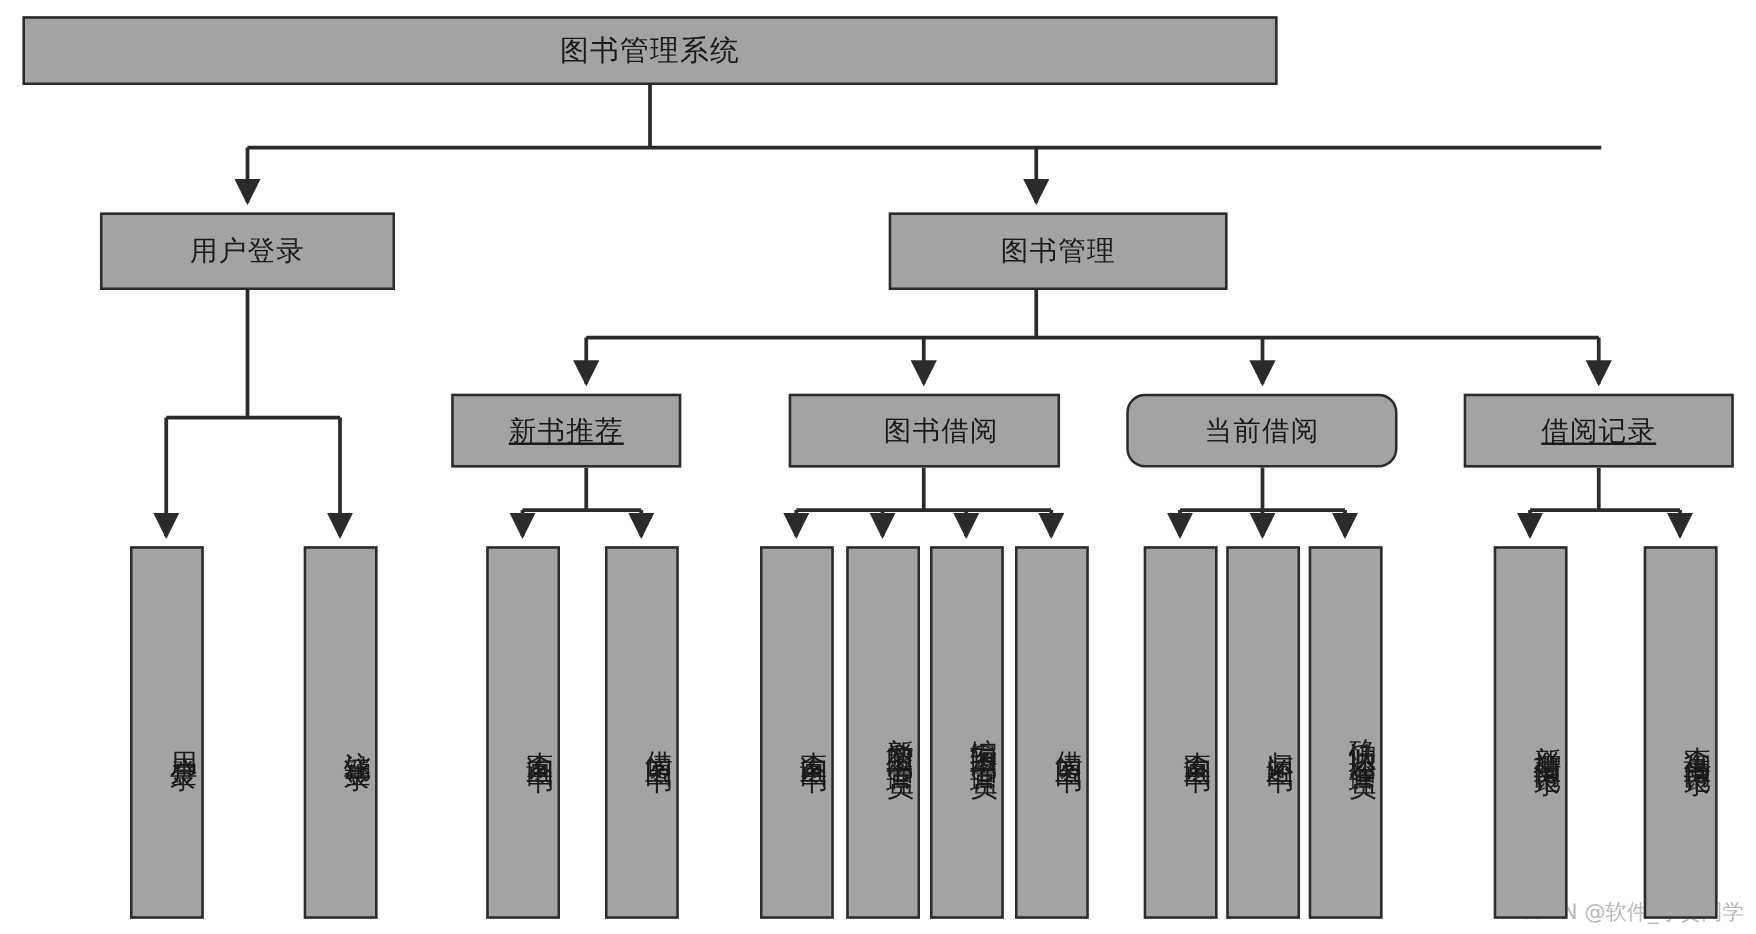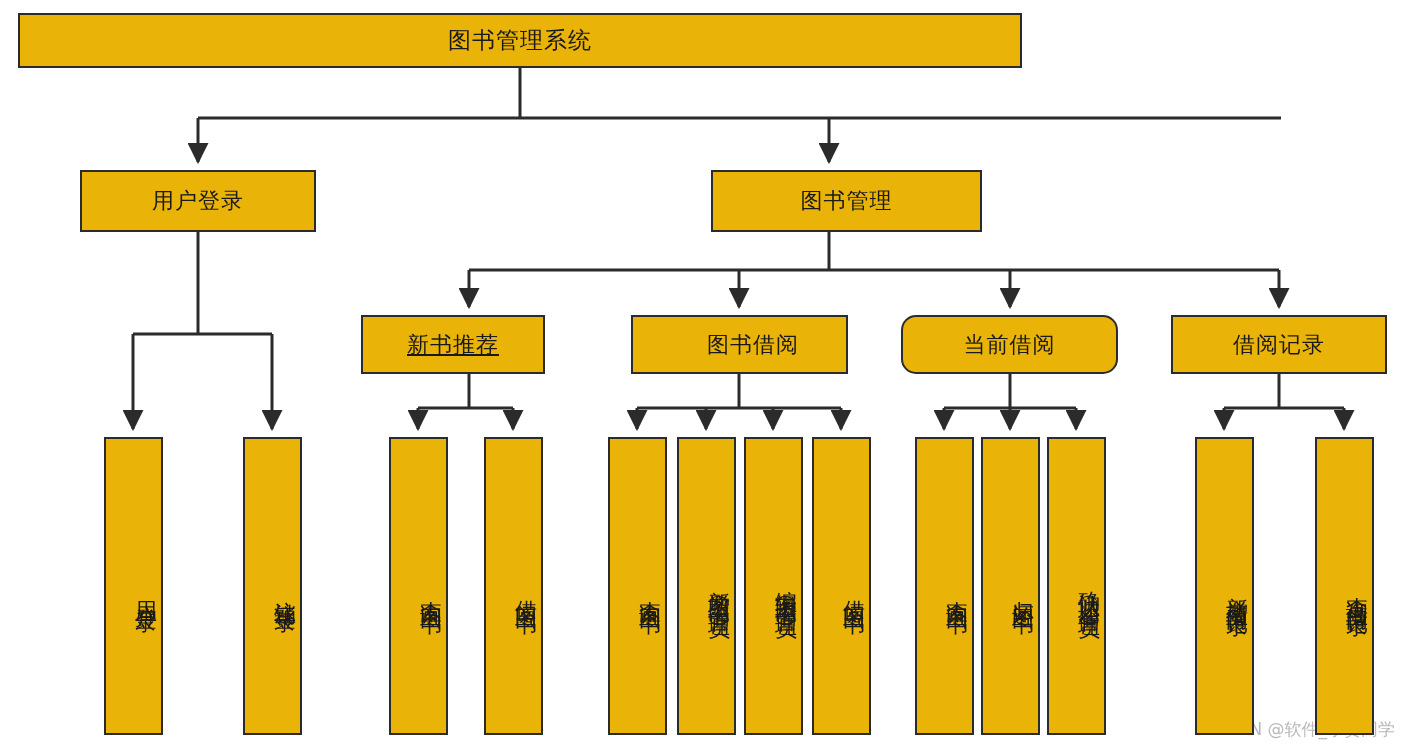--- a/index.html
+++ b/index.html
@@ -1,19 +1,19 @@
 <!DOCTYPE html>
 <html><head>
 <meta charset="utf-8">
 <style>
   html,body{margin:0;padding:0;background:#ffffff;}
   body{width:1405px;height:747px;position:relative;overflow:hidden;
        font-family:"DejaVu Sans","Liberation Sans",sans-serif;}
   #canvas{position:absolute;left:0;top:0;width:1405px;height:747px;}
-  .node{position:absolute;box-sizing:border-box;background:#eab308;
+  .node{position:absolute;box-sizing:border-box;background:#a3a3a3;
         border:2px solid #2b2b2b;display:flex;align-items:center;
         justify-content:center;color:#1a1a1a;}
   .node.horiz{font-size:22px;letter-spacing:1px;}
   .node.vert{writing-mode:vertical-rl;text-orientation:upright;
              font-size:22px;letter-spacing:4px;padding-top:10px;
              align-items:flex-start;justify-content:center;}
   .node.root{font-size:23px;}
   .watermark{position:absolute;right:10px;bottom:6px;font-size:17px;
              color:#b9b9b9;white-space:nowrap;}
 </style>
@@ -76,21 +76,21 @@
 <div></div>
 <div></div>
 
 <div class="watermark">CSDN @软件_小贺同学</div>
 
 <div class="node horiz" style="left: 80px; top: 170px; width: 236px; height: 62px;">用户登录</div>
 <div class="node horiz" style="left: 711px; top: 170px; width: 271px; height: 62px;">图书管理</div>
 <div class="node horiz" style="left: 361px; top: 315px; width: 184px; height: 59px; text-decoration: underline;">新书推荐</div>
 <div class="node horiz" style="left: 631px; top: 315px; width: 217px; height: 59px; padding-left: 27px;">图书借阅</div>
 <div class="node horiz" style="left: 901px; top: 315px; width: 217px; height: 59px; border-radius: 15px;">当前借阅</div>
-<div class="node horiz" style="left: 1171px; top: 315px; width: 216px; height: 59px;">借阅记录</div>
+<div class="node horiz" style="left: 1171px; top: 315px; width: 216px; height: 59px; text-decoration: underline;">借阅记录</div>
 <div class="node vert" style="left: 104px; top: 437px; width: 59px; height: 298px;">用户登录</div>
 <div class="node vert" style="left: 243px; top: 437px; width: 59px; height: 298px;">注销登录</div>
 <div class="node vert" style="left: 389px; top: 437px; width: 59px; height: 298px;">查询图书</div>
 <div class="node vert" style="left: 484px; top: 437px; width: 59px; height: 298px;">借阅图书</div>
 <div class="node vert" style="left: 608px; top: 437px; width: 59px; height: 298px;">查询图书</div>
 <div class="node vert" style="left: 677px; top: 437px; width: 59px; height: 298px;">新增图书（管理员）</div>
 <div class="node vert" style="left: 744px; top: 437px; width: 59px; height: 298px;">编辑图书（管理员）</div>
 <div class="node vert" style="left: 812px; top: 437px; width: 59px; height: 298px;">借阅图书</div>
 <div class="node vert" style="left: 915px; top: 437px; width: 59px; height: 298px;">查询图书</div>
 <div class="node vert" style="left: 981px; top: 437px; width: 59px; height: 298px;">归还图书</div>

